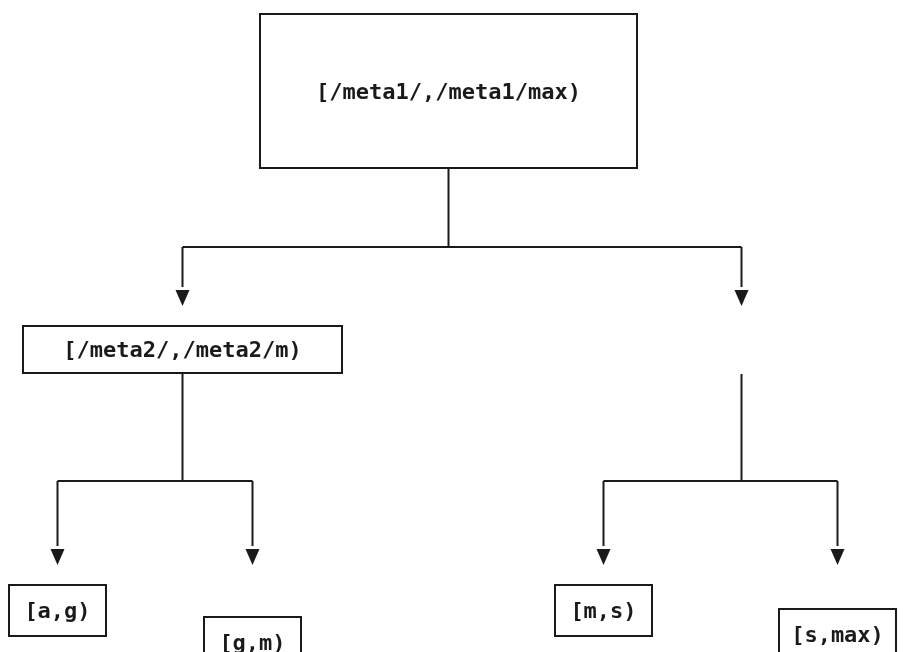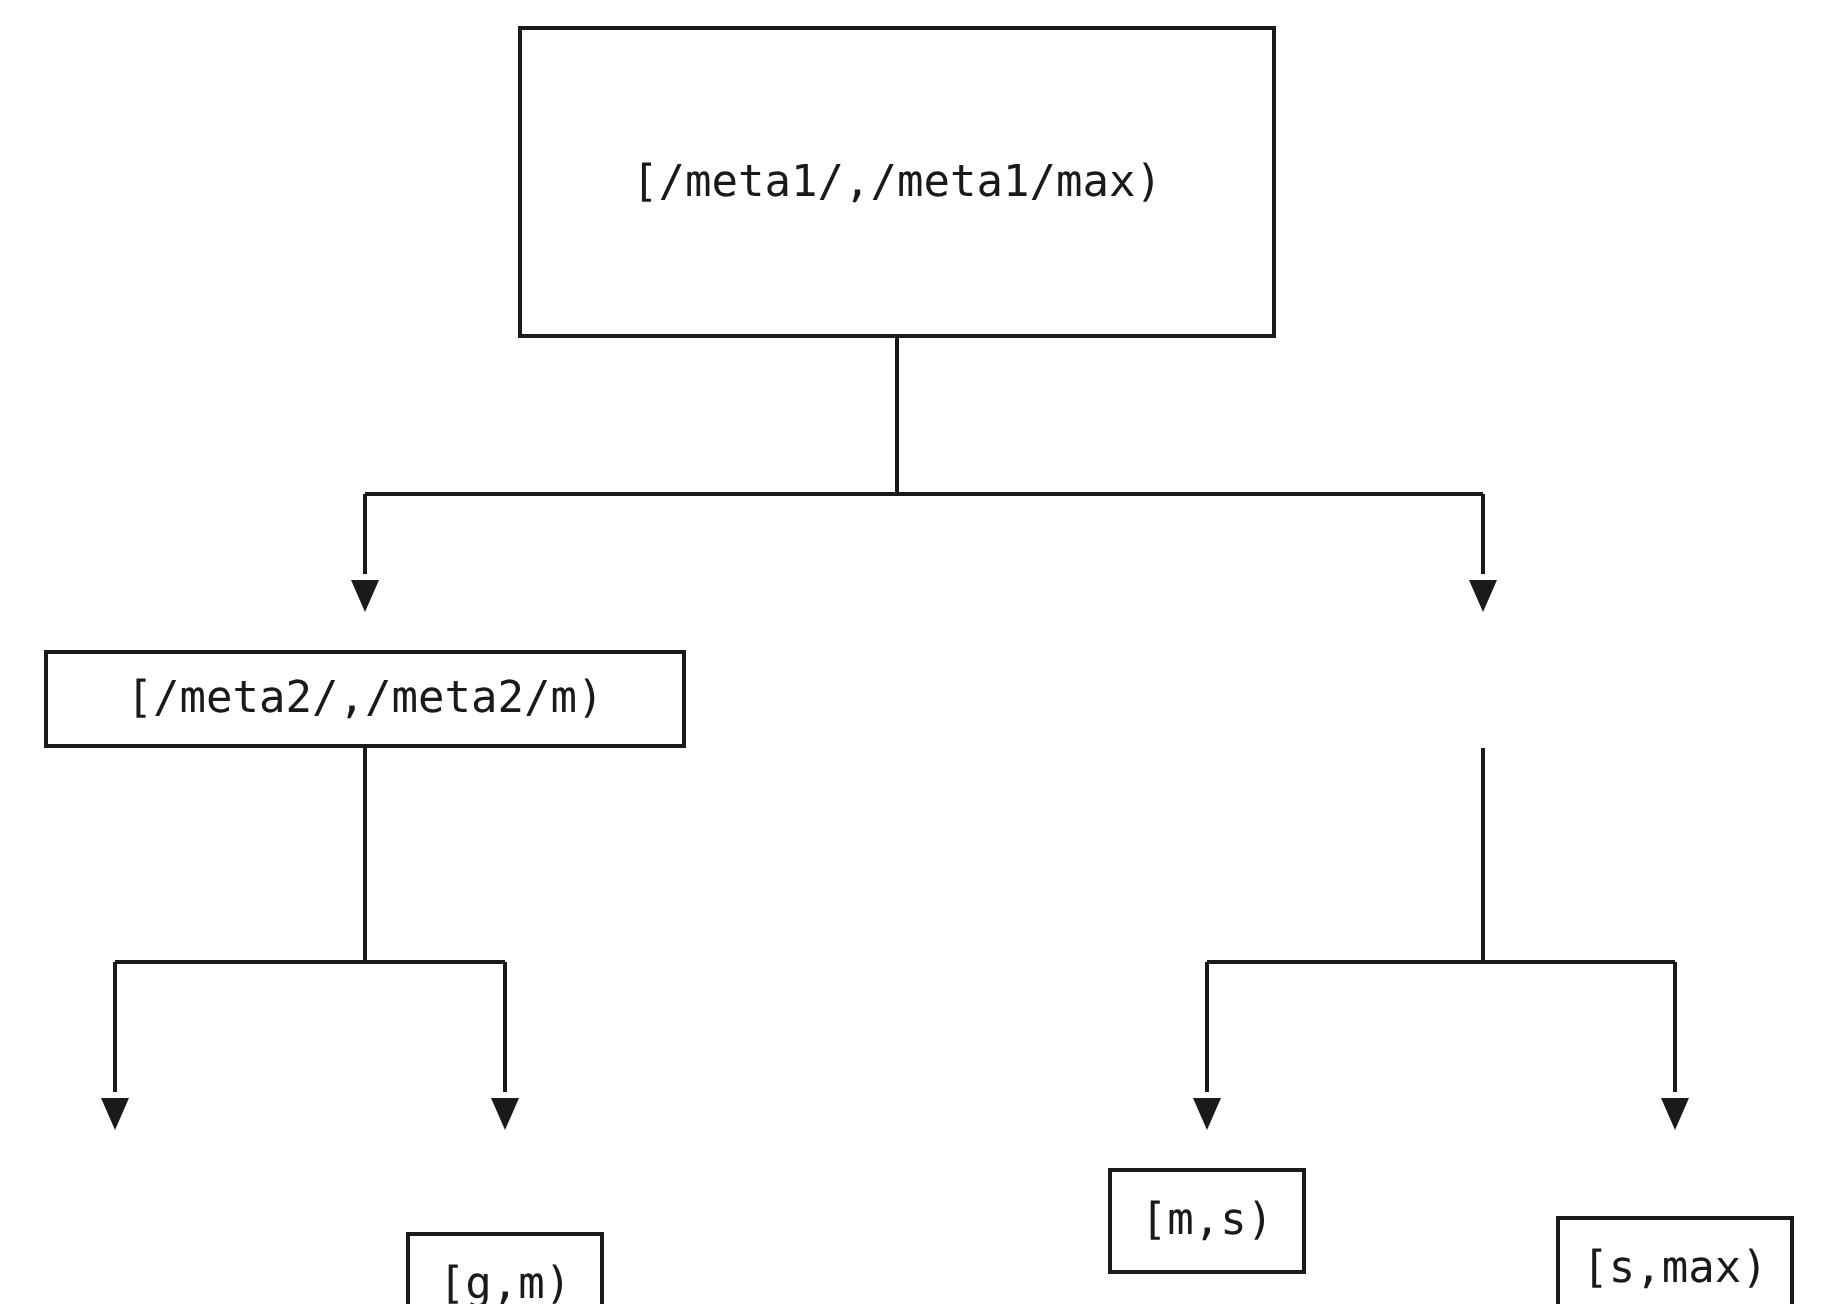--- a/index.html
+++ b/index.html
@@ -35,21 +35,21 @@
   .node {
     position: absolute;
     box-sizing: border-box;
     border: 2px solid var(--line, #1a1a1a);
     background: var(--bg, #ffffff);
     display: flex;
     align-items: center;
     justify-content: center;
     color: var(--text, #1a1a1a);
     font-size: 22px;
-    font-weight: 400;
+    font-weight: 700;
     white-space: nowrap;
   }
   .node-root  { left: 259px; top: 13px;  width: 379px; height: 156px; }
   .node-l2a   { left: 22px;  top: 325px; width: 321px; height: 49px; text-align: right; }
   .node-l2b   { left: 583px; top: 325px; width: 317px; height: 49px; }
   .node-ag    { left: 8px;   top: 584px; width: 99px;  height: 53px; }
   .node-gm    { left: 203px; top: 616px; width: 99px;  height: 53px; }
   .node-ms    { left: 554px; top: 584px; width: 99px;  height: 53px; justify-content: center; }
   .node-smax  { left: 778px; top: 584px; width: 119px; height: 53px; margin-top: 24px; }
 </style>
@@ -90,20 +90,23 @@
 
   <div class="node node-root">
     <span>[/meta1/,/meta1/max)</span>
   </div>
 
   <div class="node node-l2a">
     <span>[/meta2/,/meta2/m)</span>
   </div>
 
 
+  <div class="node node-ag">
+    <span>[a,g)</span>
+  </div>
 
   <div class="node node-gm">
     <span>[g,m)</span>
   </div>
 
   <div class="node node-ms">
     <span>[m,s)</span>
   </div>
 
   <div class="node node-smax">

